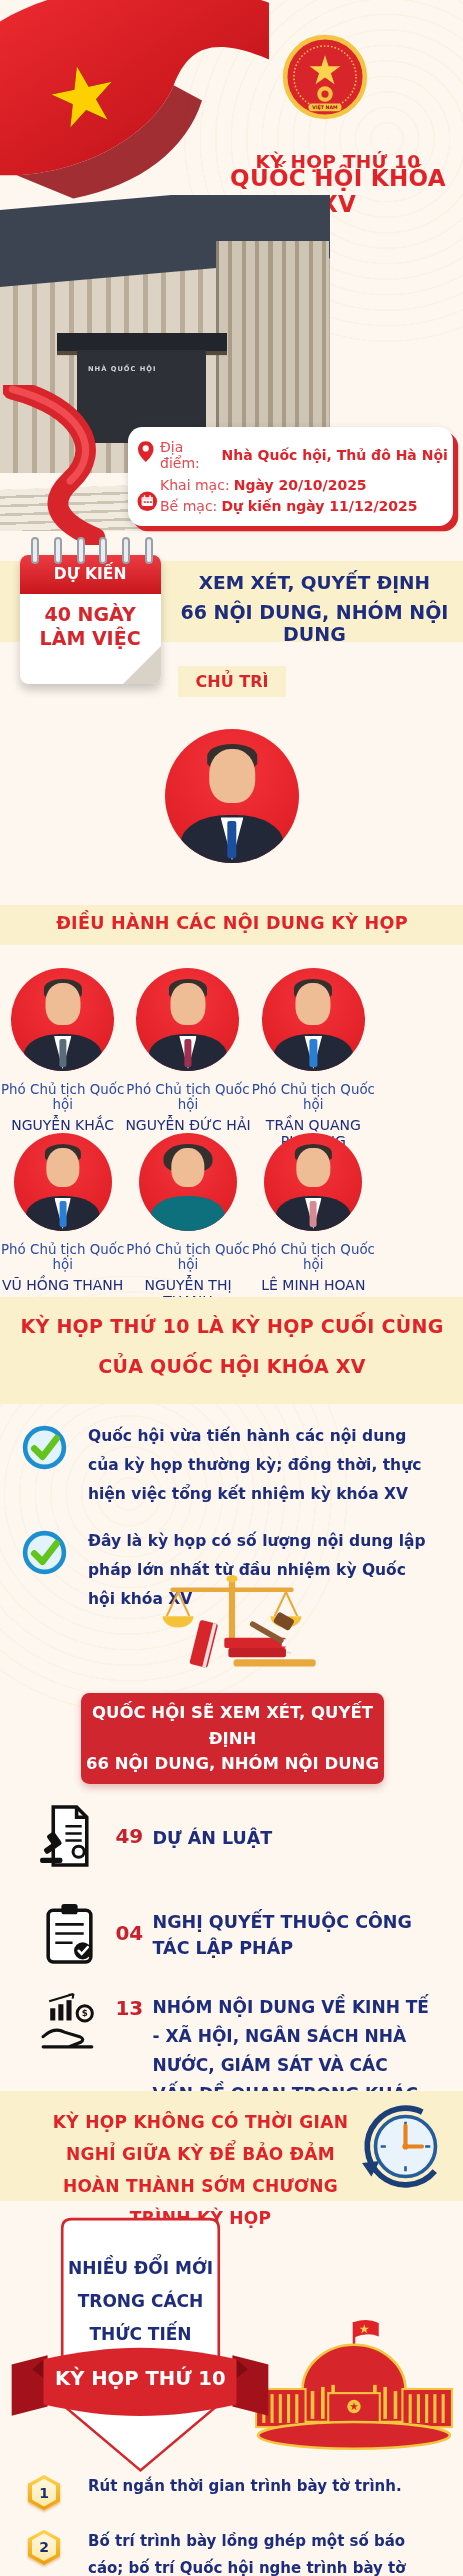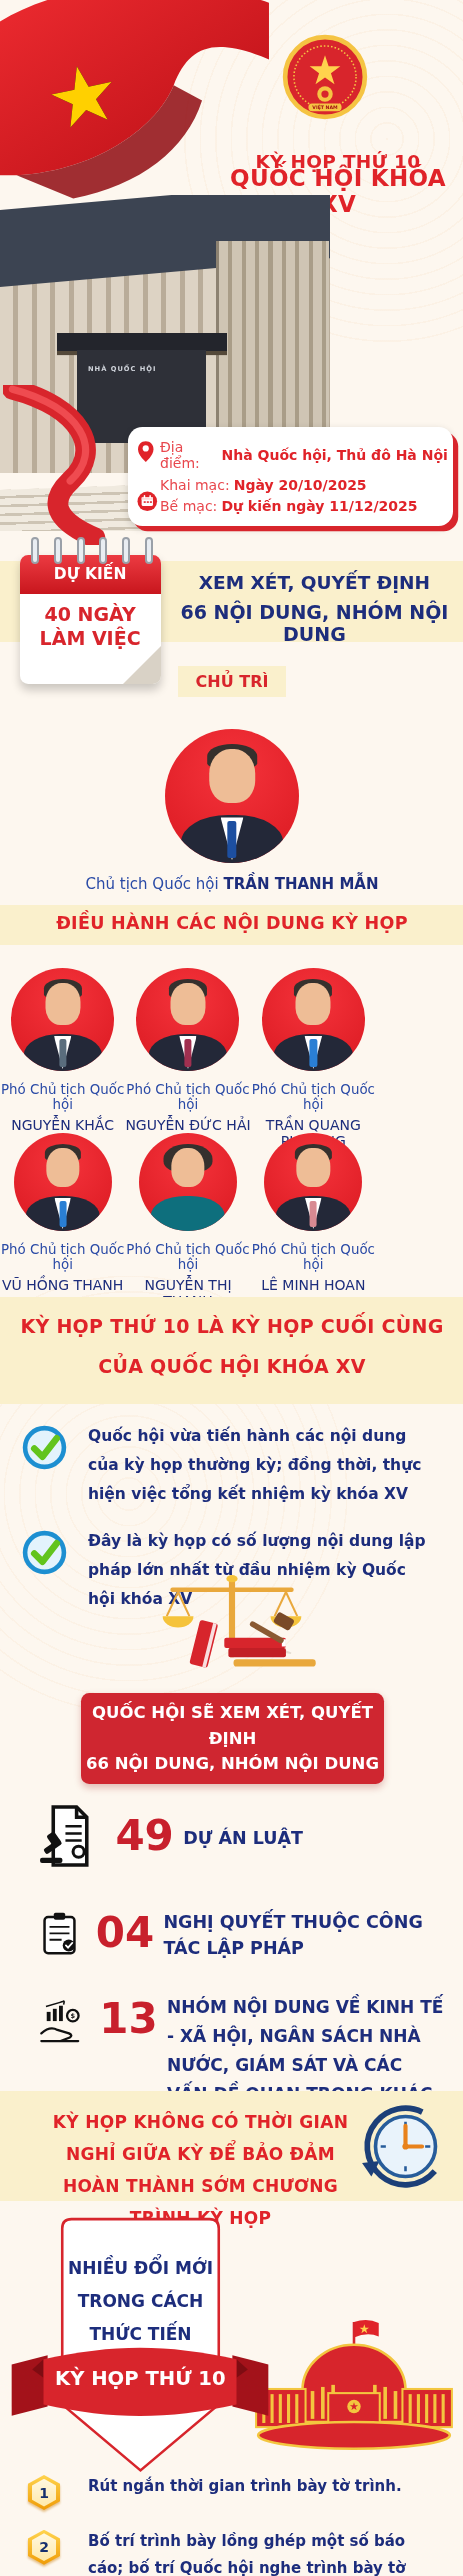--- a/index.html
+++ b/index.html
@@ -71,21 +71,21 @@
   .hex .o{position:absolute;inset:0;background:linear-gradient(#ffd44e,#ef9b06);
     clip-path:polygon(50% 0,100% 25%,100% 75%,50% 100%,0 75%,0 25%);}
   .hex .i{position:absolute;inset:3.6px;background:linear-gradient(#fff8e2,#ffe9a8);
     clip-path:polygon(50% 0,100% 25%,100% 75%,50% 100%,0 75%,0 25%);
     display:flex;align-items:center;justify-content:center;color:#17306e;font-weight:800;font-size:14px;}
   
   .redbox{position:absolute;left:81px;top:1693px;width:303px;height:91px;background:#cf2630;border-radius:8.2px;
     color:#fff;font-weight:800;font-size:16.5px;text-align:center;display:flex;flex-direction:column;
     justify-content:center;line-height:1.55;box-shadow:0 3.1px 7.2px rgba(150,20,20,.25);}
   .stat{position:absolute;left:36px;width:412px;display:flex;align-items:center;}
-  .stat .num{color:#c8202c;font-weight:800;font-size:42px;margin:0 9.3px 0 13.4px;line-height:1;}
+  .stat .num{color:#c8202c;font-weight:800;font-size:20px;margin:0 9.3px 0 13.4px;line-height:1;}
   .stat .slab{color:#1d2d7c;font-weight:800;font-size:17.5px;line-height:26px;padding-top:3.1px;}
   
   .ribtext{position:absolute;color:#fff;font-weight:800;font-size:19.6px;width:100%;text-align:center;}
   .shield-title{position:absolute;left:67px;top:2252px;width:147px;text-align:center;
     color:#1d2d7c;font-weight:800;font-size:17px;line-height:33px;z-index:3;}
 </style>
 </head>
 <body>
 
 <div id="canvas">
@@ -186,23 +186,20 @@
 
   <div class="abs" style="left:0;right:0;top:666px;text-align:center;">
     <span class="chip">CHỦ TRÌ</span>
   </div>
   <div class="pcircle abs" style="left:165px;top:729px;width:134px;height:134px;--tie:#1d4fa0;">
     <div class="hair"></div>
       <div class="head"></div>
       <div class="torso"></div>
       <div class="shirt"></div>
       <div class="tie"></div>
-  </div>
-  <div class="abs" style="left:0;right:0;top:875px;text-align:center;font-size:15px;">
-    <span style="color:#2a4aa6;">Chủ tịch Quốc hội </span><span style="color:#1d2d7c;font-weight:800;">TRẦN THANH MẪN</span>
   </div>
 
   <div class="band" style="top:905px;height:40px;"></div>
   <div class="abs title-red" style="left:0;right:0;top:913px;font-size:17.5px;">ĐIỀU HÀNH CÁC NỘI DUNG KỲ HỌP</div>
 
   <div class="mrow" style="top:968px;">
     <div class="mcell">
       <div class="pcircle pc" style="width:103px;height:103px;--tie:#5a6d7d;">
           <div class="hair"></div>
           <div class="head"></div>

